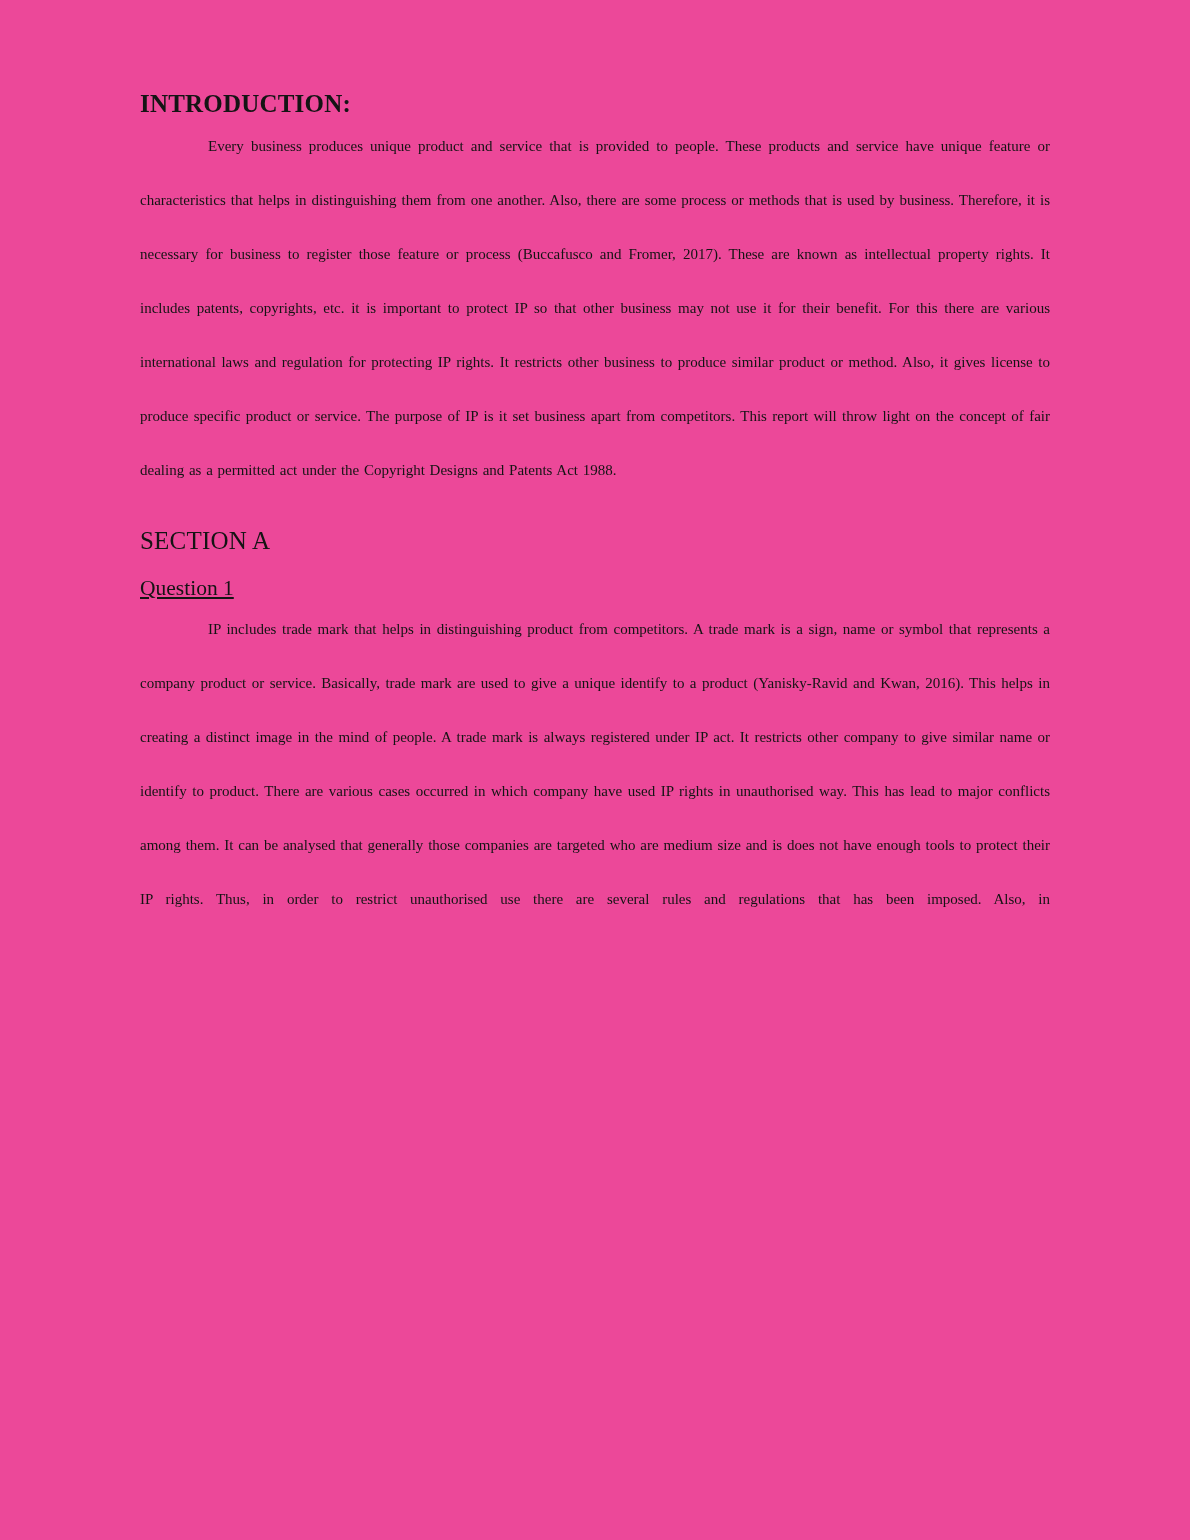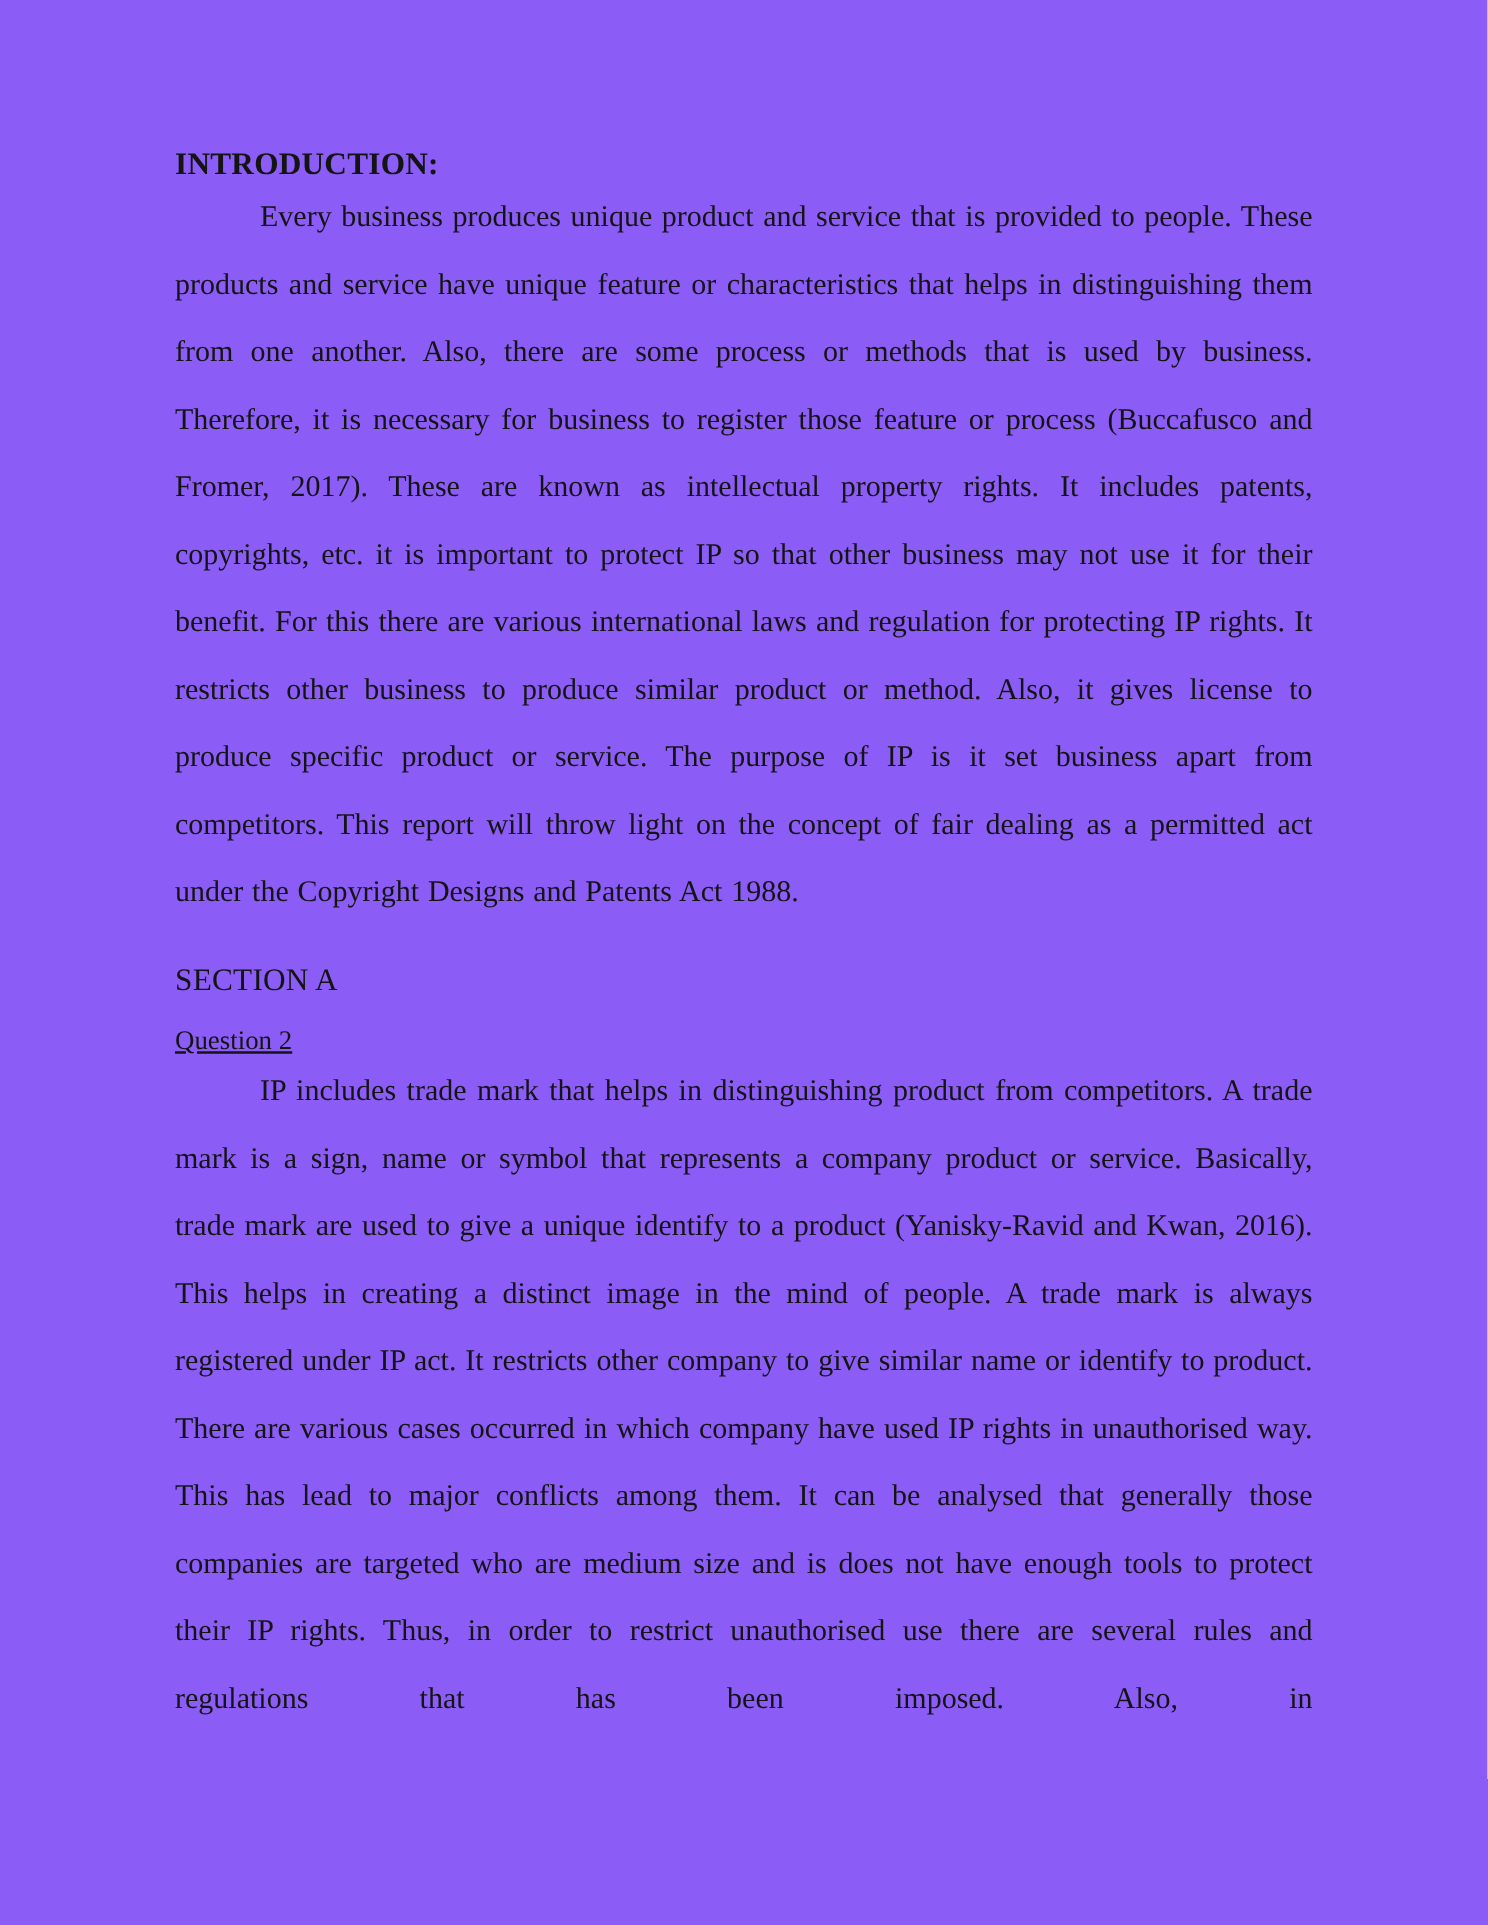--- a/index.html
+++ b/index.html
@@ -12,33 +12,33 @@
       height: 1540px;
       font-family: "Liberation Serif", serif;
       color: #141414;
       -webkit-font-smoothing: antialiased;
     }
     .page {
       position: relative;
       box-sizing: border-box;
       width: 1190px;
       height: 1540px;
-      padding: 116px 140px 60px 140px;
-      background: #8b5cf6;
+      padding: 88px 140px 60px 140px;
+      background: #ec4899;
       overflow: hidden;
     }
     .doc-heading {
       font-size: 25px;
       font-weight: bold;
       letter-spacing: 0.2px;
       margin: 0;
       line-height: 31px;
     }
     .body-paragraph {
-      font-size: 24px;
+      font-size: 15px;
       line-height: 54px;
       text-align: justify;
       text-indent: 68px;
       margin: 0;
       word-spacing: 1px;
     }
     .body-paragraph.continues {
       
       text-align-last: justify;
     }
@@ -61,17 +61,17 @@
 <body>
 
 <div class="page">
 
   <h1 class="doc-heading">INTRODUCTION:</h1>
 
   <p class="body-paragraph">Every business produces unique product and service that is provided to people. These products and service have unique feature or characteristics that helps in distinguishing them from one another. Also, there are some process or methods that is used by business. Therefore, it is necessary for business to register those feature or process (Buccafusco  and Fromer,  2017). These are known as intellectual property rights. It includes patents, copyrights, etc. it is important to protect IP so that other business may not use it for their benefit. For this there are various international laws and regulation for protecting IP rights. It restricts other business to produce similar product or method. Also, it gives license to produce specific product or service. The purpose of IP is it set business apart from competitors. This report will throw light on the concept of fair dealing as a permitted act under the Copyright Designs and Patents Act 1988.</p>
 
   <h2 class="section-heading">SECTION A</h2>
 
-  <p class="question-label">Question 2</p>
+  <p class="question-label">Question 1</p>
 
   <p class="body-paragraph continues">IP includes trade mark that helps in distinguishing product from competitors. A trade mark is a sign, name or symbol that represents a company product or service. Basically, trade mark are used to give a unique identify to a product (Yanisky-Ravid and Kwan,  2016). This helps in creating a distinct image in the  mind of people. A trade mark is always registered under IP act. It restricts other company to give similar name or identify to product. There are various cases occurred in which company have used IP rights in unauthorised way. This has lead to major conflicts among them. It can be analysed that generally those companies are targeted who are medium size and is does not have enough tools to protect their IP rights. Thus, in order to restrict unauthorised use there are several rules and regulations that has been imposed. Also, in</p>
 
 </div>
 
 </body></html>

